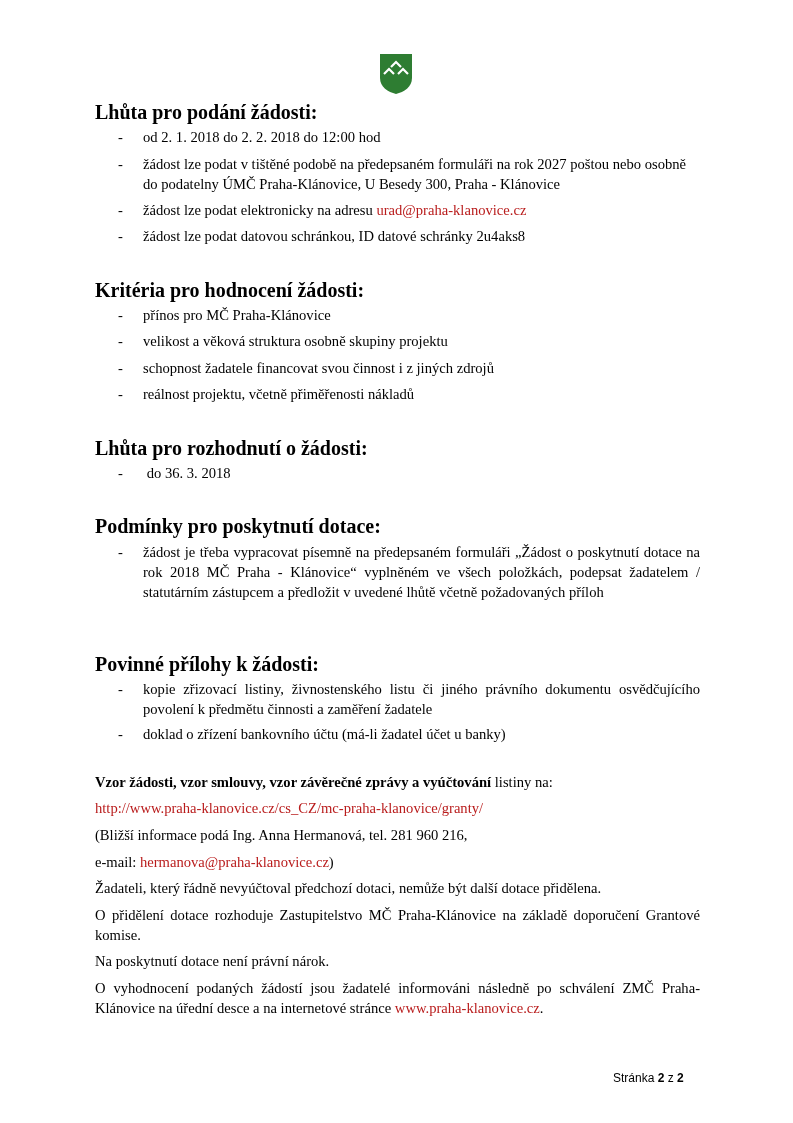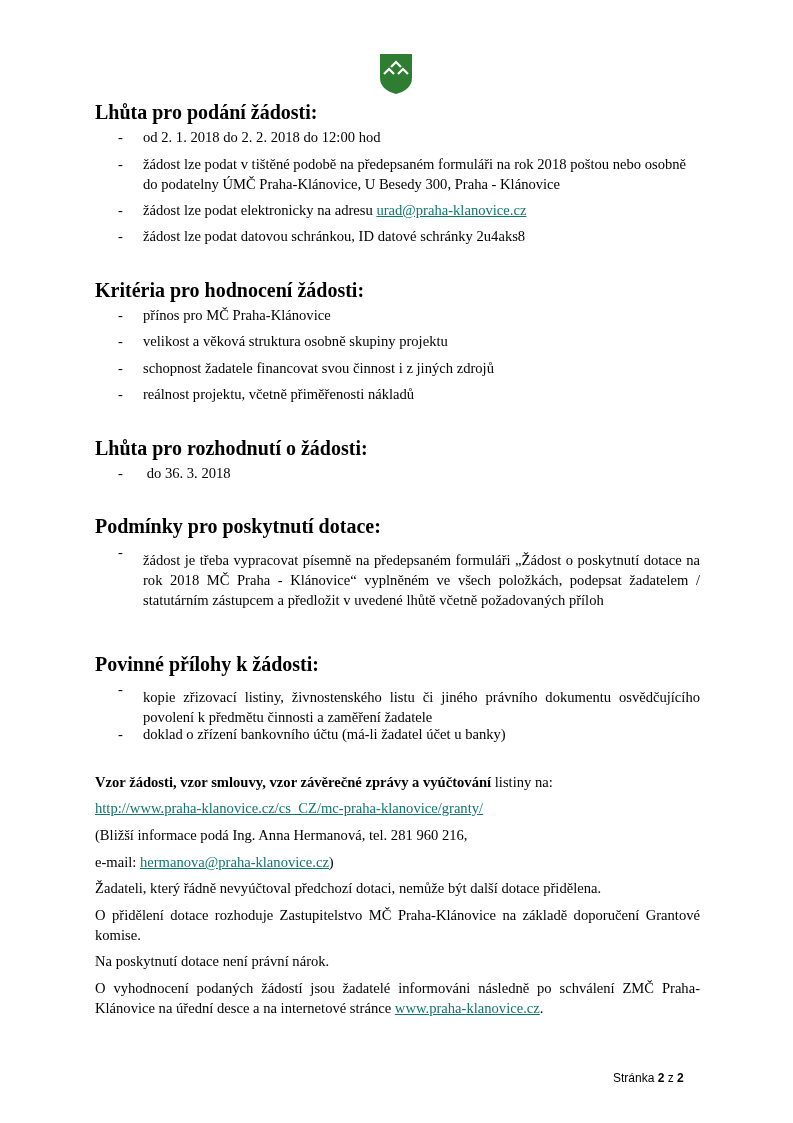--- a/index.html
+++ b/index.html
@@ -5,45 +5,45 @@
   html, body { margin: 0; padding: 0; background: #ffffff; }
   body {
     width: 793px; height: 1123px; position: relative; overflow: hidden;
     font-family: "Liberation Serif", serif; font-size: 14.6px; color: #000000;
   }
   .logo { position: absolute; left: 380px; top: 54px; width: 32px; height: 40px; }
   .section-title { position: absolute; left: 95px; font-weight: bold; font-size: 20px; white-space: nowrap; }
   .item { position: absolute; left: 118px; width: 582px; line-height: 20px; }
   .item .dash { position: absolute; left: 0; top: 0; width: 20px; }
   .item .text { display: block; margin-left: 25px; }
-  .item .text.justify { text-align: justify; margin-top: 8px; }
+  .item .text.justify { text-align: justify; }
   .para { position: absolute; left: 95px; width: 605px; line-height: 20px; }
   .para.justify { text-align: justify; }
-  a.link { color: #0f766e; text-decoration: underline; }
+  a.link { color: #b91c1c; }
   .footer { position: absolute; left: 613px; top: 1071px; font-family: "Liberation Sans", sans-serif; font-size: 12px; color: #000; }
   .footer b { font-weight: bold; }
 </style>
 </head>
 <body>
 
 <svg class="logo" viewBox="0 0 32 40">
   <path d="M0 0 H32 V24 C32 33 24 38 16 40 C8 38 0 33 0 24 Z" fill="#2e7d32"></path>
   <polyline points="11,13 16,8 21,13" fill="none" stroke="#fff" stroke-width="2.2"></polyline>
   <polyline points="4,20 9,15 14,20" fill="none" stroke="#fff" stroke-width="2.2"></polyline>
   <polyline points="18,20 23,15 28,20" fill="none" stroke="#fff" stroke-width="2.2"></polyline>
 </svg>
 
 <div class="section-title" style="top:101px">Lhůta pro podání žádosti:</div>
 <div class="item" style="top:127px">
   <span class="dash">-</span>
   <span class="text">od 2. 1. 2018 do 2. 2. 2018 do 12:00 hod</span>
 </div>
 <div class="item" style="top:154px">
   <span class="dash">-</span>
-  <span class="text">žádost lze podat v tištěné podobě na předepsaném formuláři na rok 2018 poštou nebo osobně do podatelny ÚMČ Praha-Klánovice, U Besedy 300, Praha - Klánovice</span>
+  <span class="text">žádost lze podat v tištěné podobě na předepsaném formuláři na rok 2027 poštou nebo osobně do podatelny ÚMČ Praha-Klánovice, U Besedy 300, Praha - Klánovice</span>
 </div>
 <div class="item" style="top:200px">
   <span class="dash">-</span>
   <span class="text"><span>žádost lze podat elektronicky na adresu </span><a class="link">urad@praha-klanovice.cz</a></span>
 </div>
 <div class="item" style="top:226px">
   <span class="dash">-</span>
   <span class="text">žádost lze podat datovou schránkou, ID datové schránky 2u4aks8</span>
 </div>
 

